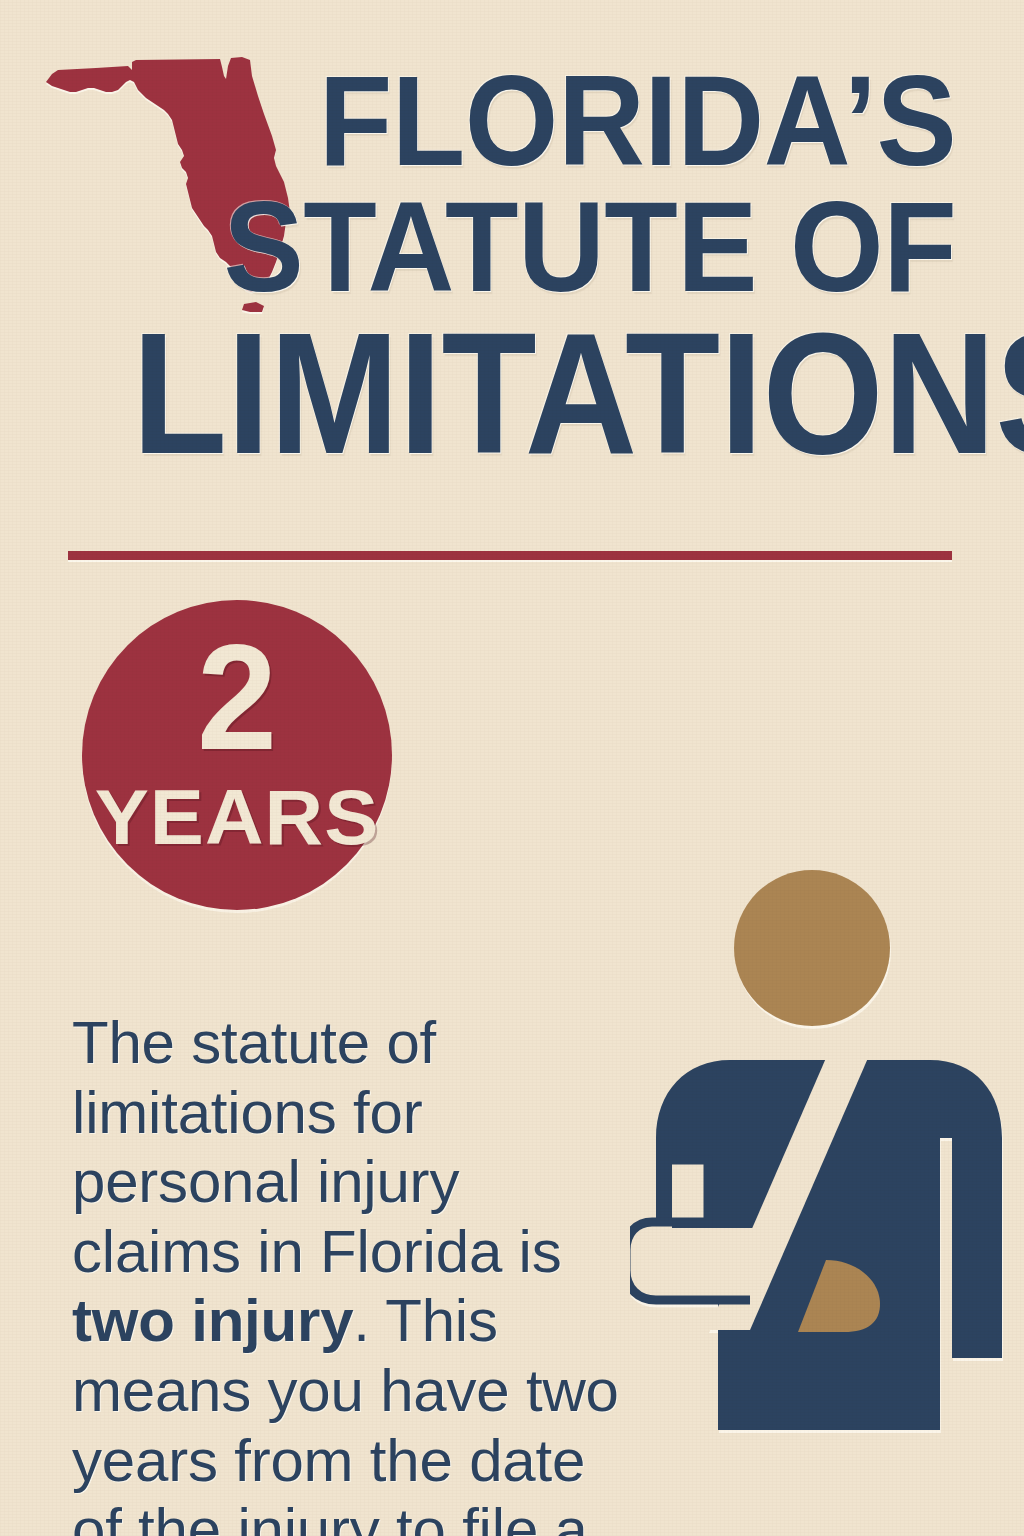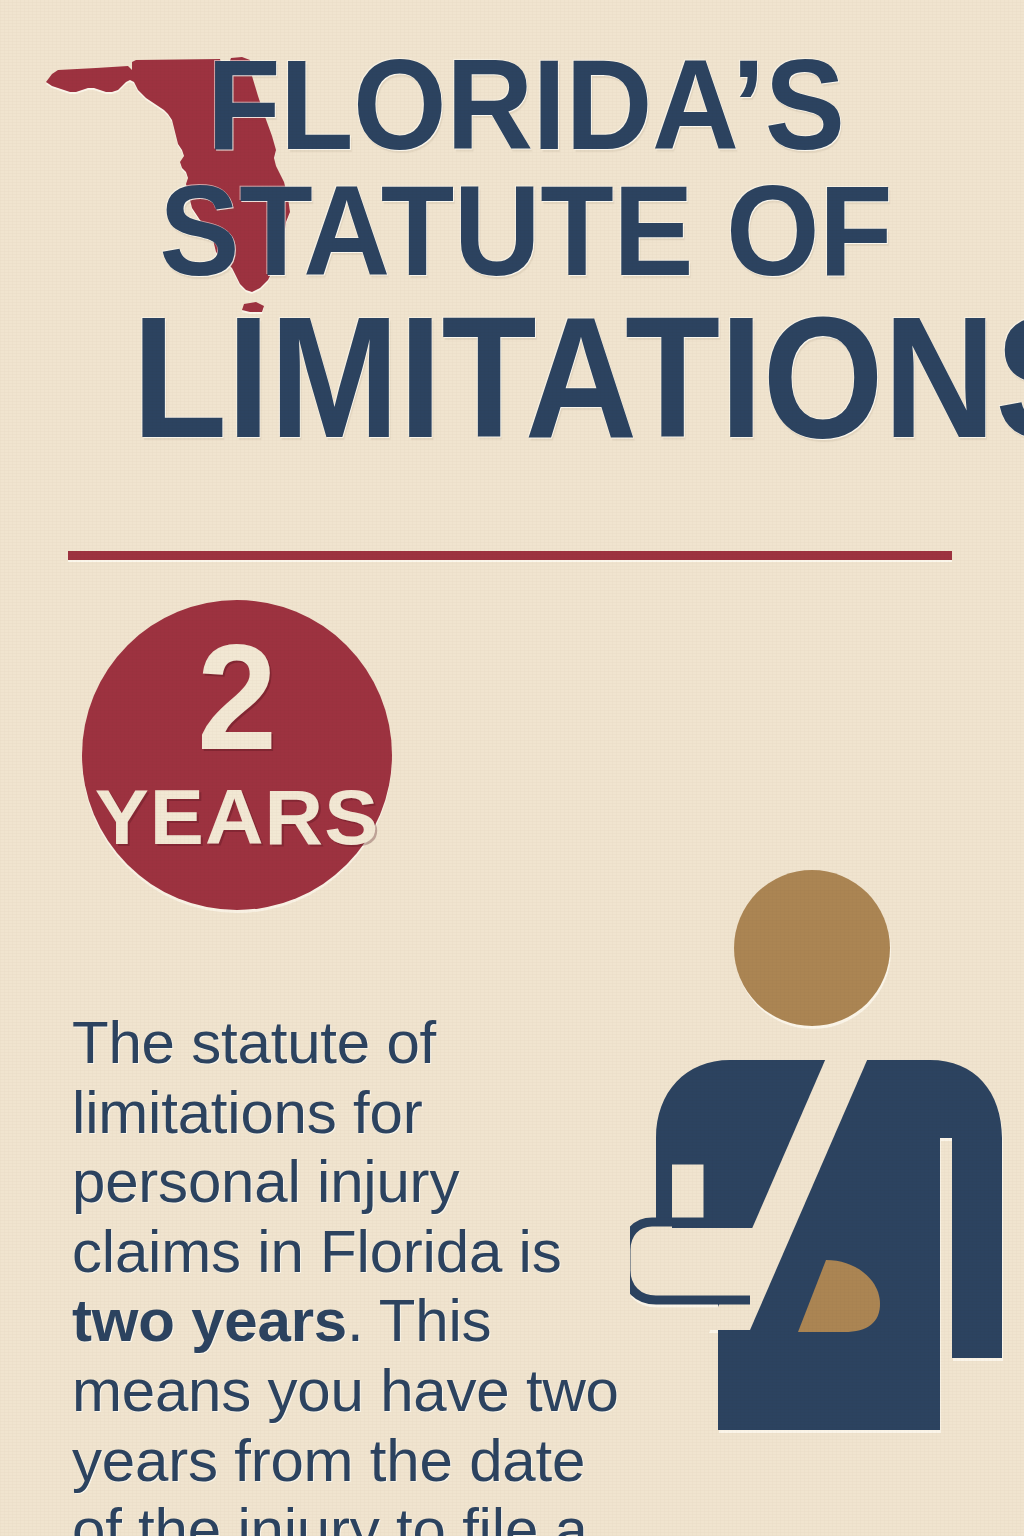--- a/index.html
+++ b/index.html
@@ -36,23 +36,23 @@
     top: 40px;
     width: 280px;
     height: 300px;
     filter: drop-shadow(0 2px 0 rgba(255,252,244,.75));
   }
 
   
   #title-block {
     position: absolute;
     left: 40px;
-    top: 44px;
+    top: 60px;
     width: 920px;
-    text-align: center;
+    text-align: right;
     z-index: 5;
   }
   .tline {
     display: block;
     color: #2c4360;
     font-family: "Liberation Sans Narrow", "Liberation Sans", sans-serif;
     font-weight: bold;
     letter-spacing: -0.5px;
     text-transform: uppercase;
     white-space: nowrap;
@@ -222,21 +222,21 @@
   </div>
 
   <div id="divider"></div>
 
   <div id="badge">
     <div id="badge-num">2</div>
   </div>
   <div id="badge-years" style="position:absolute;left:82px;top:778px;">YEARS</div>
 
 
-  <p id="body-copy"><span>The statute of limitations for personal injury claims in Florida is </span><b>two years</b><span>. This means you have two years from the date of the injury to file a lawsuit.</span></p>
+  <p id="body-copy"><span>The statute of limitations for personal injury claims in Florida is </span><b>two injury</b><span>. This means you have two years from the date of the injury to file a lawsuit.</span></p>
 
   <svg id="person" viewBox="0 0 390 620" xmlns="http://www.w3.org/2000/svg">
 
     <circle cx="182" cy="88" r="78" fill="#ab8553"></circle>
 
     <path fill="#2c4360" d="
       M 182,200
       L 300,200
       C 345,200 372,232 372,278
       L 372,498

